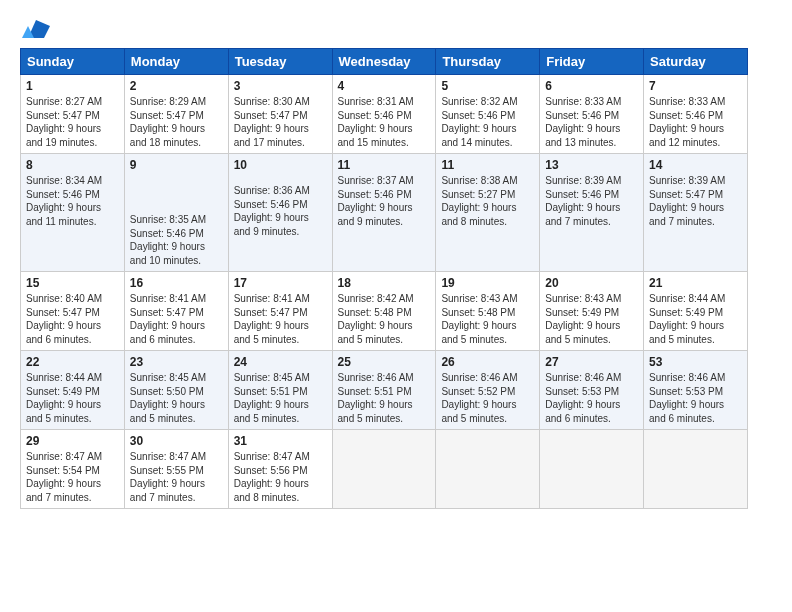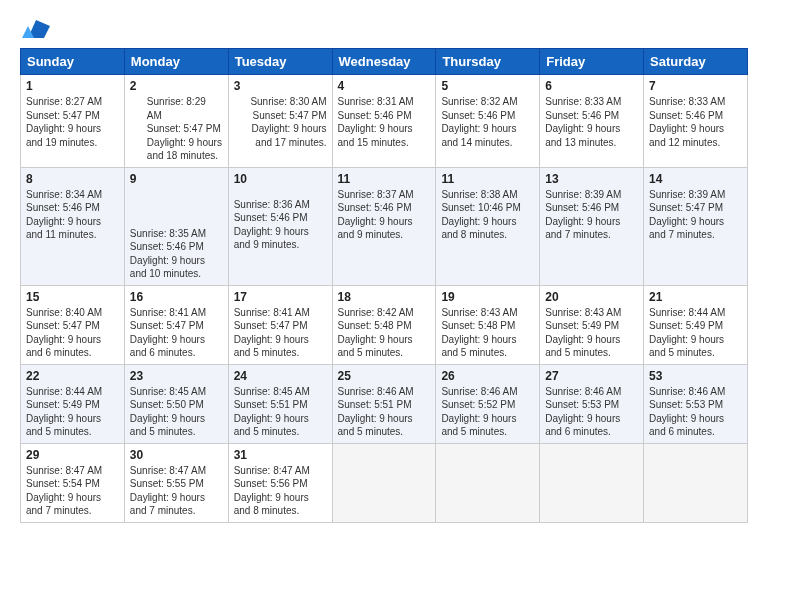--- a/index.html
+++ b/index.html
@@ -132,28 +132,28 @@
     <tr>
           <td>
             <span class="day-num">1</span>
             <div class="cell-text" style="white-space: pre-line;">Sunrise: 8:27 AM
 Sunset: 5:47 PM
 Daylight: 9 hours
 and 19 minutes.</div>
           </td>
           <td>
             <span class="day-num">2</span>
-            <div class="cell-text" style="white-space: pre-line; margin-left: 17px;">Sunrise: 8:29 AM
+            <div class="cell-text" style="white-space: pre-line;">Sunrise: 8:29 AM
 Sunset: 5:47 PM
 Daylight: 9 hours
 and 18 minutes.</div>
           </td>
           <td>
             <span class="day-num">3</span>
-            <div class="cell-text" style="white-space: pre-line; text-align: right;">Sunrise: 8:30 AM
+            <div class="cell-text" style="white-space: pre-line;">Sunrise: 8:30 AM
 Sunset: 5:47 PM
 Daylight: 9 hours
 and 17 minutes.</div>
           </td>
           <td>
             <span class="day-num">4</span>
             <div class="cell-text" style="white-space: pre-line;">Sunrise: 8:31 AM
 Sunset: 5:46 PM
 Daylight: 9 hours
 and 15 minutes.</div>
@@ -205,21 +205,21 @@
           <td>
             <span class="day-num">11</span>
             <div class="cell-text" style="white-space: pre-line;">Sunrise: 8:37 AM
 Sunset: 5:46 PM
 Daylight: 9 hours
 and 9 minutes.</div>
           </td>
           <td>
             <span class="day-num">11</span>
             <div class="cell-text" style="white-space: pre-line;">Sunrise: 8:38 AM
-Sunset: 10:46 PM
+Sunset: 5:27 PM
 Daylight: 9 hours
 and 8 minutes.</div>
           </td>
           <td>
             <span class="day-num">13</span>
             <div class="cell-text" style="white-space: pre-line;">Sunrise: 8:39 AM
 Sunset: 5:46 PM
 Daylight: 9 hours
 and 7 minutes.</div>
           </td>

